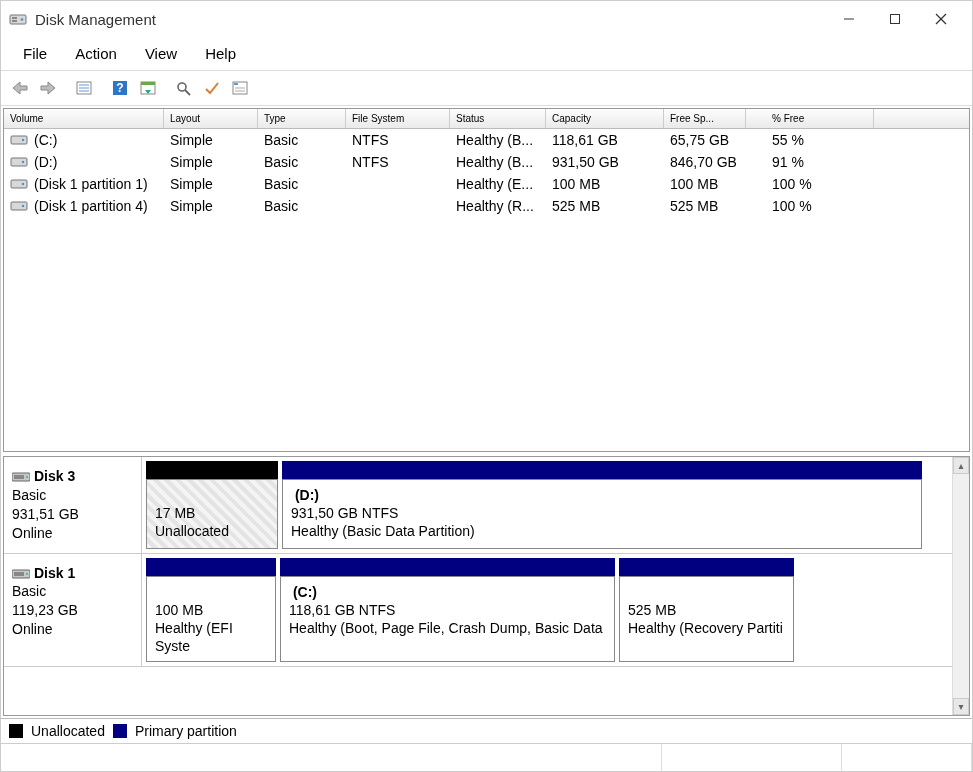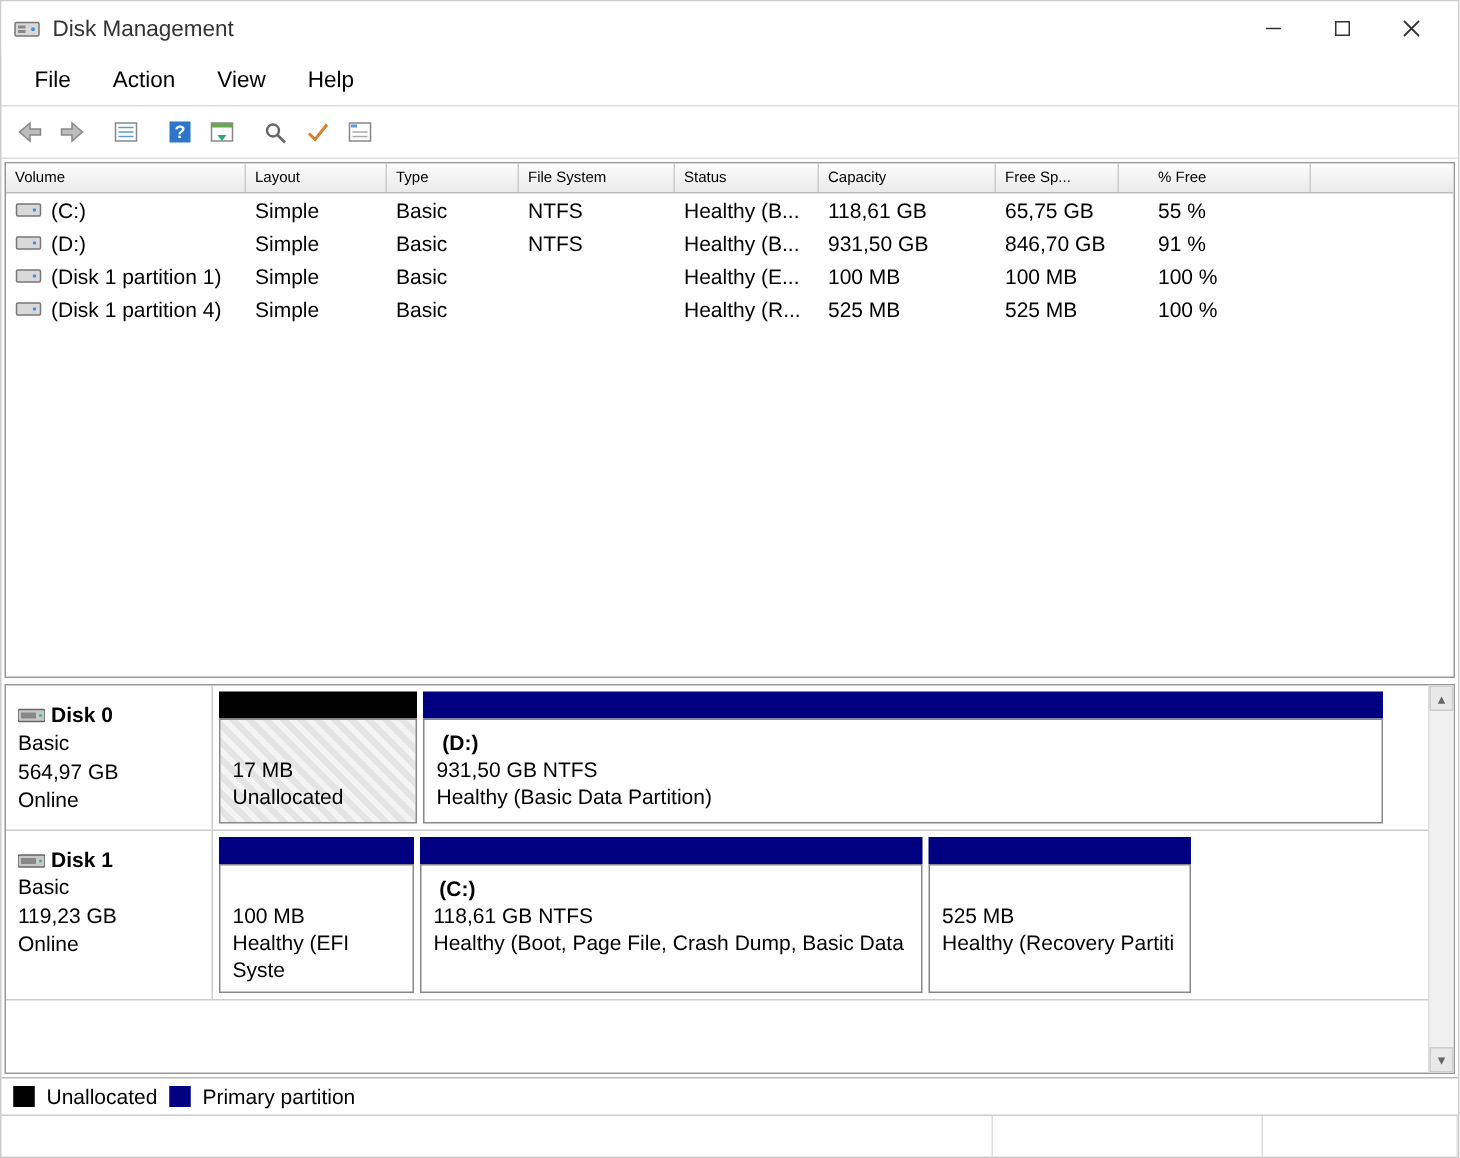--- a/index.html
+++ b/index.html
@@ -359,21 +359,21 @@
       </div>
   </div>
 
   <div class="disk-pane">
     <div class="disk-scroll" id="disk-scroll">
         <div class="disk-block">
           <div class="disk-label"><svg width="18" height="14" viewBox="0 0 18 14" class="dicon">
               <rect x="0" y="3" width="18" height="8" rx="1" fill="#c8c8c8" stroke="#666"></rect>
               <rect x="2" y="5" width="10" height="4" fill="#888"></rect>
               <circle cx="15" cy="7" r="1" fill="#3b7"></circle>
-            </svg><b>Disk 0</b><br><span>Basic</span><br><span>564,97 GB</span><br><span>Online</span></div>
+            </svg><b>Disk 3</b><br><span>Basic</span><br><span>931,51 GB</span><br><span>Online</span></div>
           <div class="disk-parts">
             <div class="part" style="width: 132px;">
               <div class="part-header hdr-unalloc"></div>
               <div class="part-body unalloc-body"><br><span>17 MB</span><br><span>Unallocated</span></div>
             </div>
             <div class="part" style="width: 640px;">
               <div class="part-header hdr-primary"></div>
               <div class="part-body"><b>&nbsp;(D:)</b><br><span>931,50 GB NTFS</span><br><span>Healthy (Basic Data Partition)</span></div>
             </div>
           </div>

